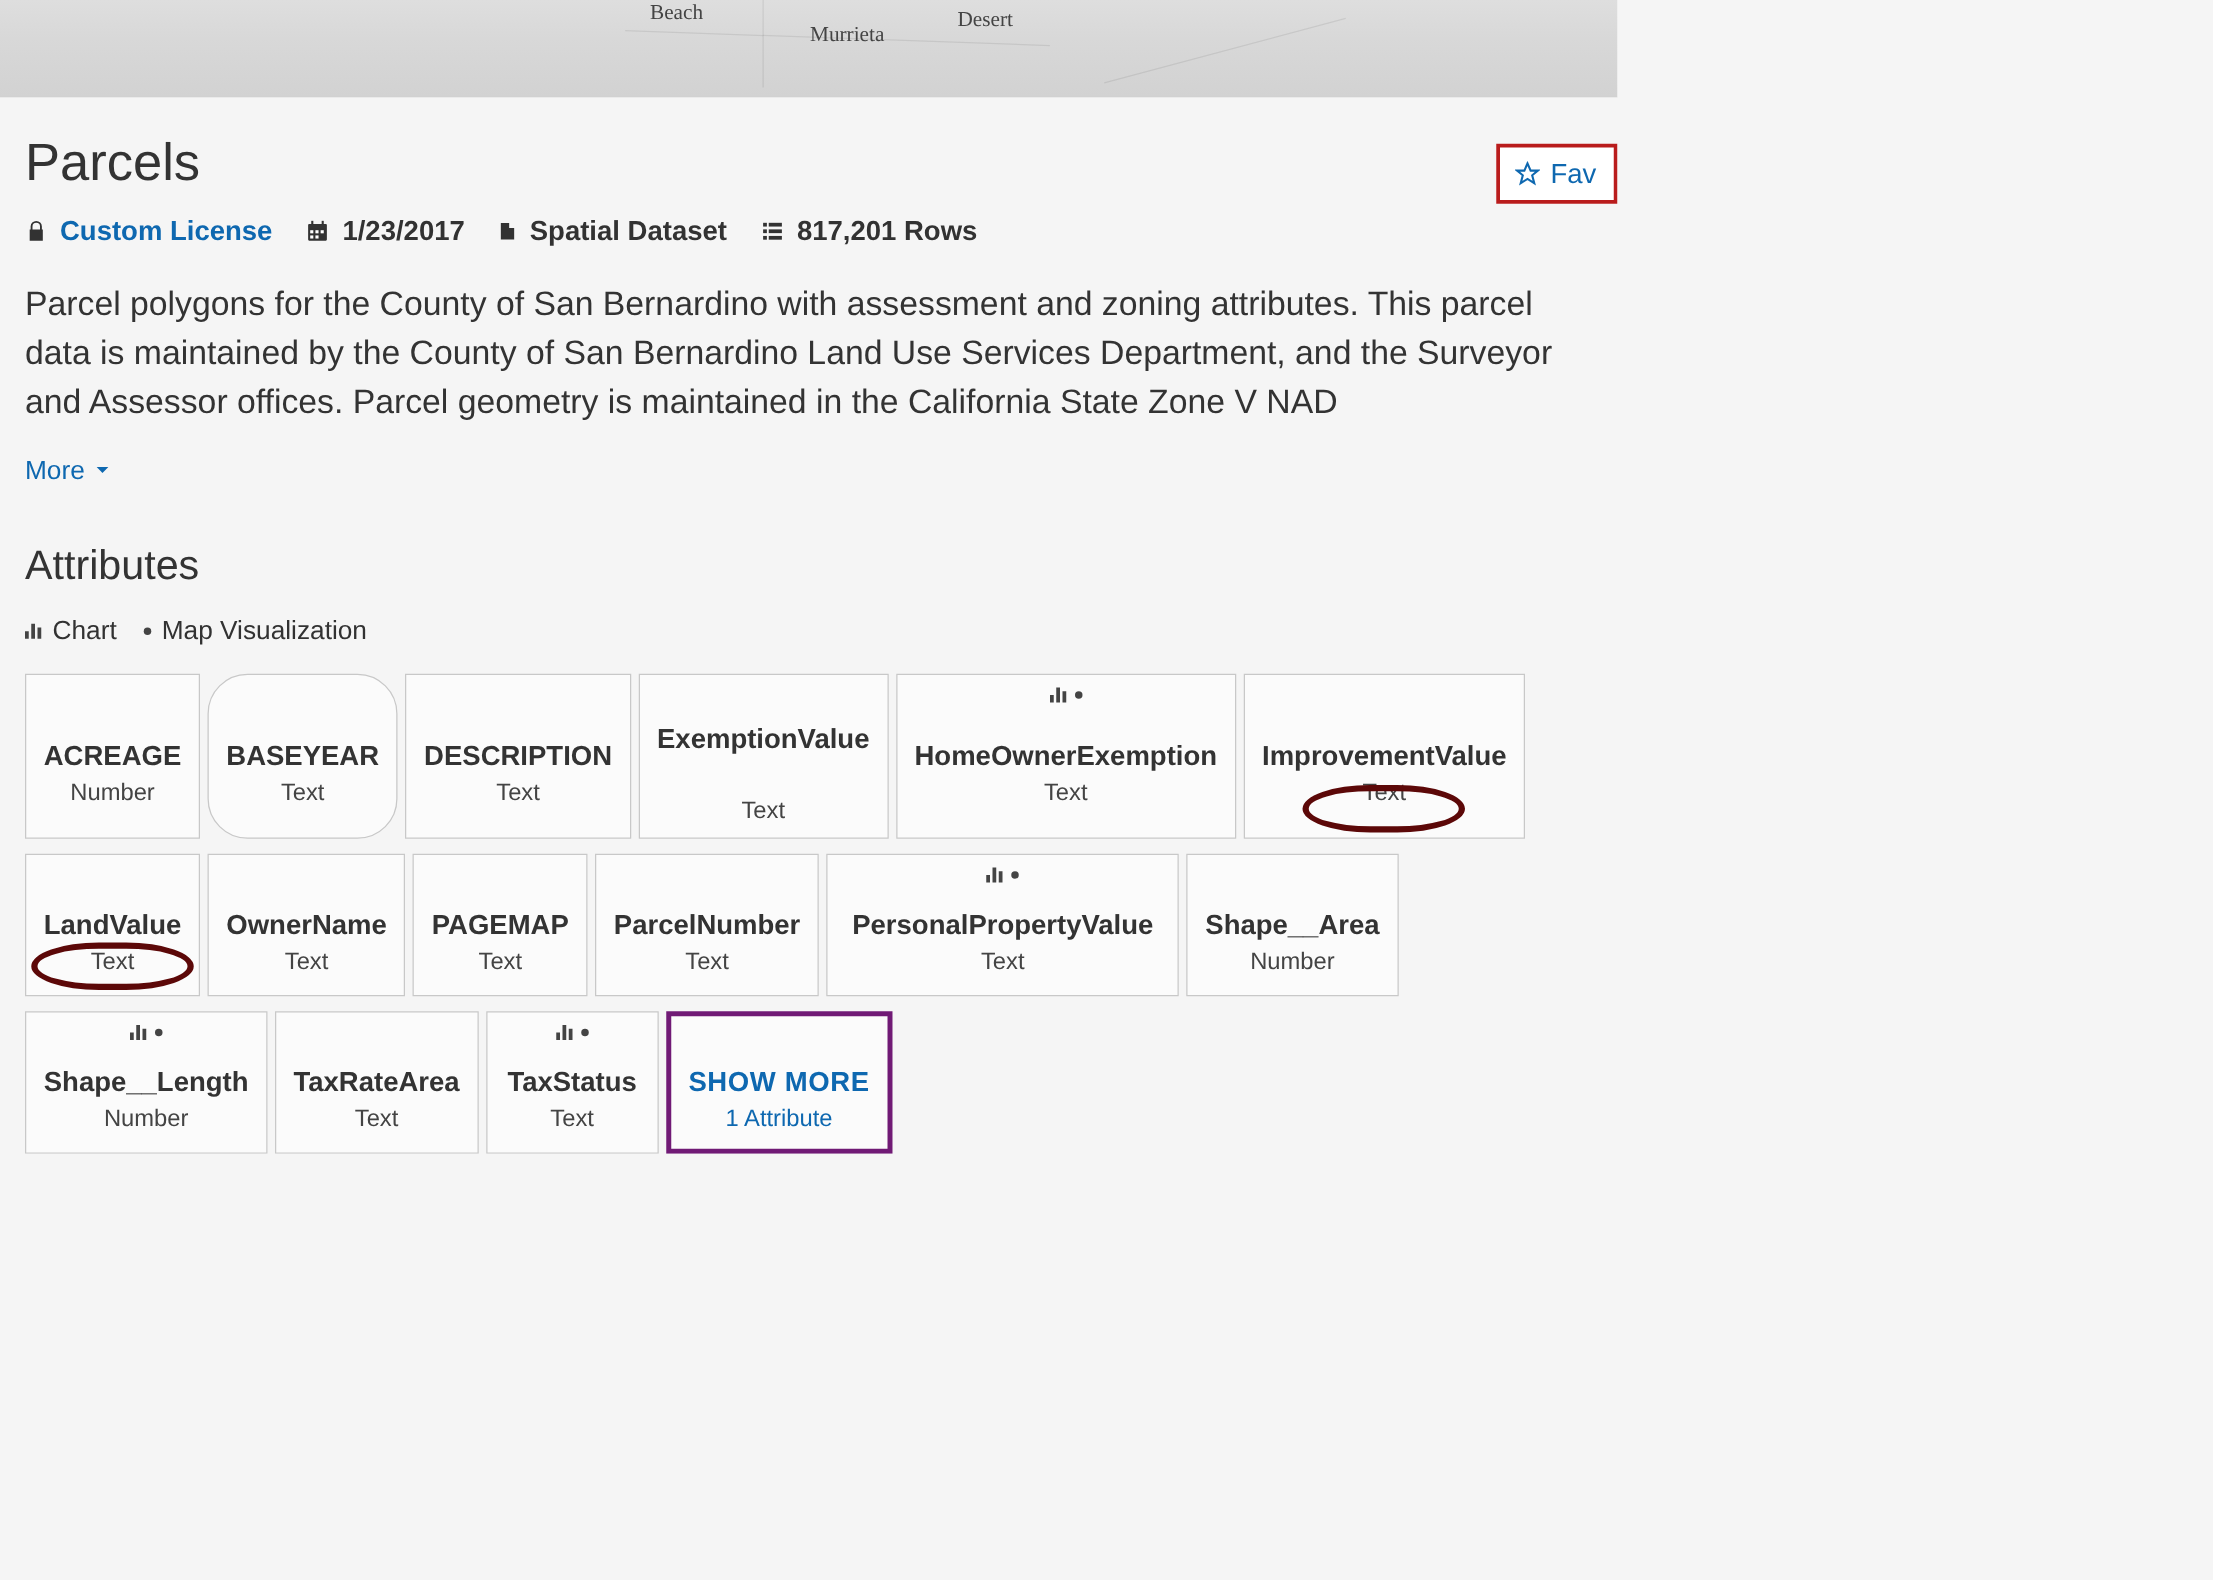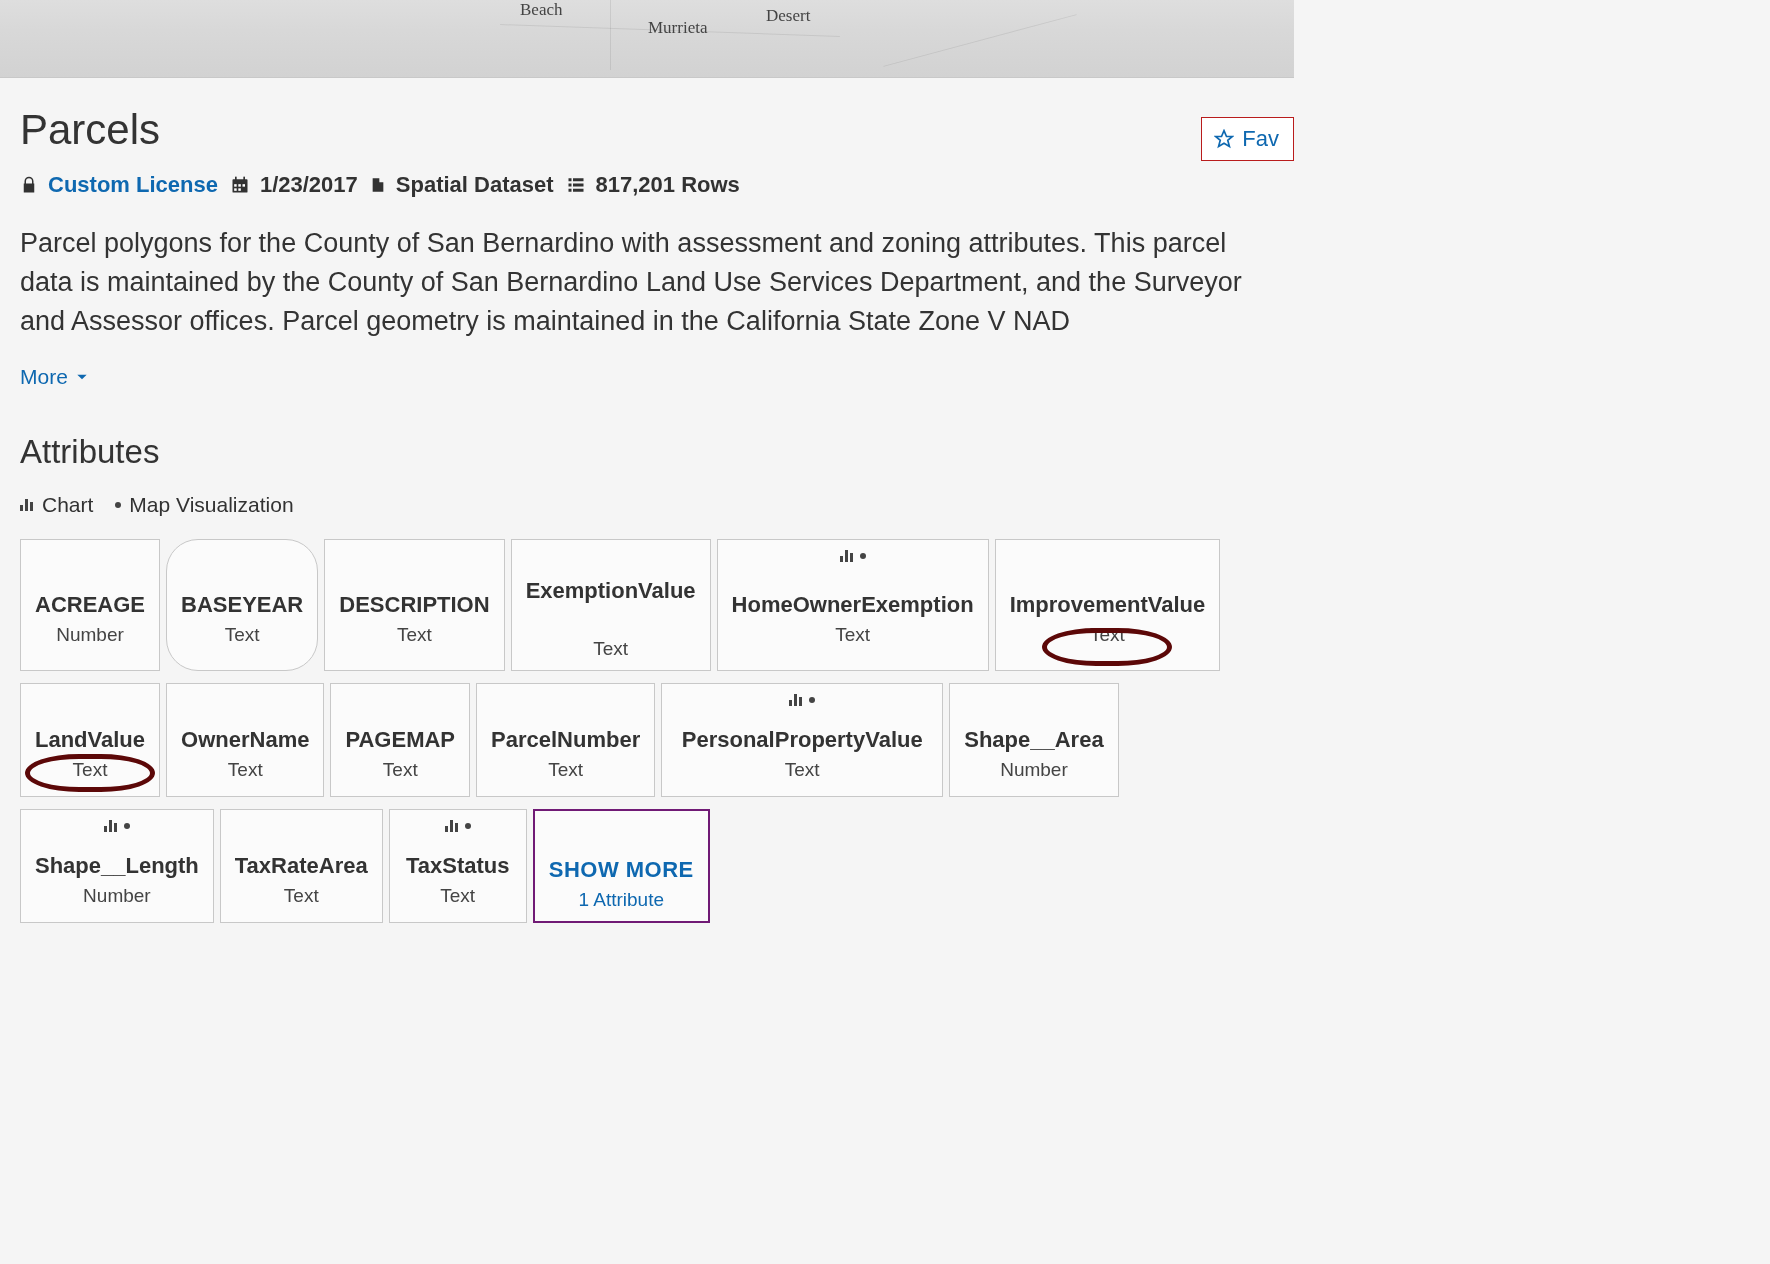--- a/index.html
+++ b/index.html
@@ -62,37 +62,37 @@
     justify-content: space-between;
     align-items: center;
   }
   h1.page-title {
     font-size: 42px;
     font-weight: 500;
     margin: 0 0 18px 0;
     color: #333;
   }
   .fav-btn {
-    border: 1px solid #b91c1c;
+    border: 3px solid #b91c1c;
     background: #fff;
     color: #0e68b0;
     font-size: 22px;
     padding: 8px 14px 8px 12px;
     display: flex;
     align-items: center;
     gap: 8px;
     cursor: pointer;
     margin-right: -20px;
     min-width: 70px;
     justify-content: flex-start;
   }
   .meta-row {
     display: flex;
     align-items: center;
-    gap: 12px;
+    gap: 26px;
     font-size: 22px;
     color: #323232;
     margin-bottom: 26px;
     flex-wrap: wrap;
   }
   .meta-item {
     display: inline-flex;
     align-items: center;
     gap: 10px;
     font-weight: 600;
@@ -165,24 +165,23 @@
     text-align: center;
     margin-top: 28px;
   }
   .attr-card .attr-type {
     font-size: 19px;
     color: #444;
     margin-top: 6px;
     position: relative;
   }
   .attr-card.showmore {
-    border: 2px solid #701a75;
+    border: 4px solid #701a75;
     color: #0e68b0;
     min-width: 170px;
-    justify-content: flex-end;
   }
   .attr-card.showmore .attr-name {
     color: #0e68b0;
     font-weight: 700;
     letter-spacing: 0.5px;
   }
   .attr-card.showmore .attr-type { color: #0e68b0; }
   .circle-annot {
     position: absolute;
     border: 5px solid #5c0808;

